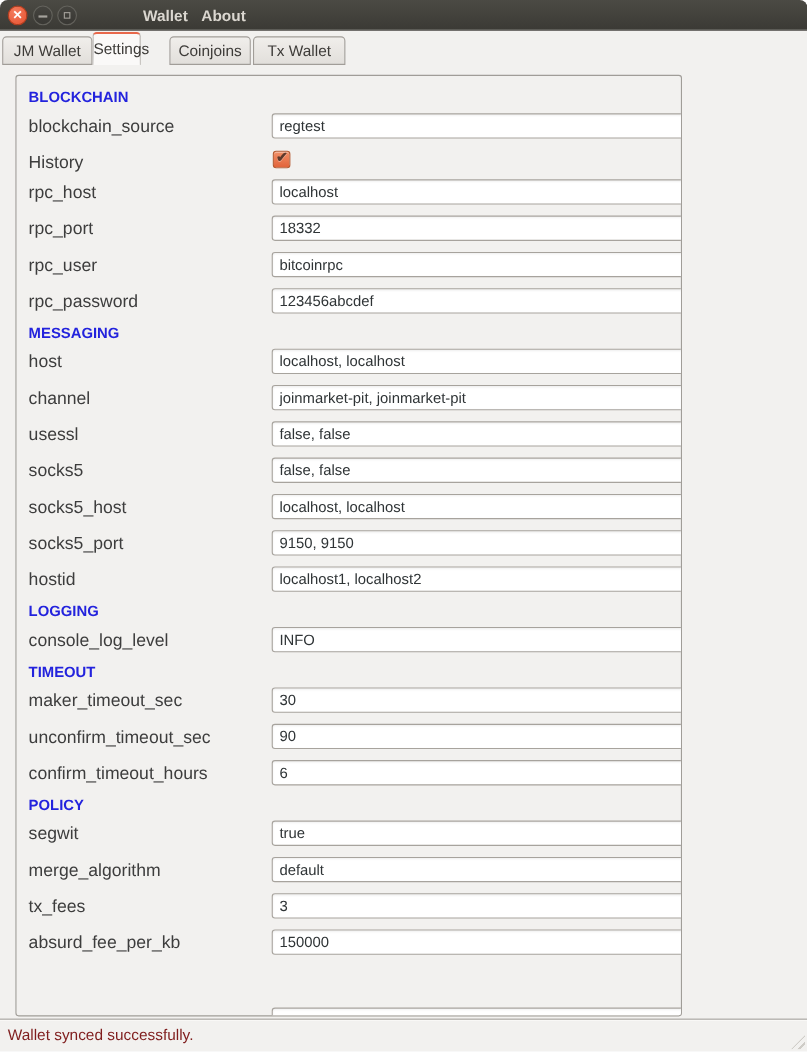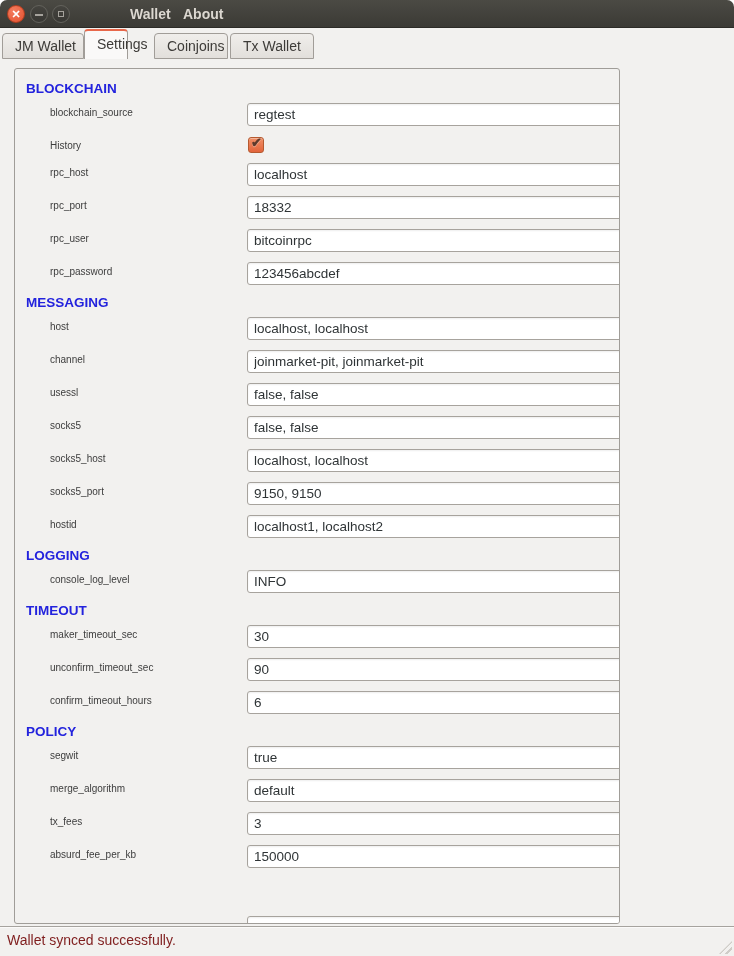--- a/index.html
+++ b/index.html
@@ -19,38 +19,38 @@
   .btn-min::after{content:"";position:absolute;left:4px;top:8px;width:8px;height:2px;background:#a5a29c;}
   .btn-max::after{content:"";position:absolute;left:5px;top:5px;width:6px;height:6px;
     border:1.5px solid #a5a29c;box-sizing:border-box;}
   .menu-item{position:absolute;top:0;height:28px;line-height:28px;color:#dbd7d0;
     font-size:14px;font-weight:600;margin-left:48px;}
   .menu-wallet{left:82px;}
   .menu-about{left:135px;}
 
   
   .tabbar{position:absolute;left:0;top:28px;width:734px;height:31px;background:#F2F1EF;}
-  .tab{position:absolute;box-sizing:border-box;font-size:14px;color:#3d3b38;
+  .tab{position:absolute;box-sizing:border-box;text-align:center;font-size:14px;color:#3d3b38;
     border:1px solid #a19d98;border-radius:4px 4px 0 0;
-    background:linear-gradient(#f0eeeb,#e2dfdb);top:5px;height:26px;line-height:24px;padding-left:12px;}
+    background:linear-gradient(#f0eeeb,#e2dfdb);top:5px;height:26px;line-height:24px;}
   .tab.active{top:1px;height:30px;line-height:27px;background:#faf9f8;
     border-top:2px solid #e8684b;border-bottom:none;z-index:2;}
   .tab-0{left:2px;width:82px;}
   .tab-1{left:84px;width:44px;}
   .tab-2{left:154px;width:74px;}
   .tab-3{left:230px;width:84px;}
 
   
   .scrollframe{position:absolute;left:14px;top:68px;width:606px;height:856px;box-sizing:border-box;
     border:1px solid #a09d98;border-radius:3px;background:#F2F1EF;overflow:hidden;}
   .formwrap{position:absolute;left:0;top:0;width:692px;padding-top:12px;}
   .section-header{height:22px;padding-left:11px;font-size:13.5px;font-weight:bold;color:#2323dd;}
   .form-row{position:relative;height:33px;}
   .form-row.checkbox-row{height:27px;}
-  .form-label{position:absolute;left:11px;top:4px;font-size:10px;color:#3d3d3d;margin-left:24px;}
+  .form-label{position:absolute;left:11px;top:4px;font-size:16px;color:#3d3d3d;}
   .form-input{position:absolute;left:232px;top:0;width:450px;height:23px;box-sizing:border-box;
     border:1px solid #a7a39d;border-radius:3px;background:#fff;padding:0 6px;margin:0;
     font-family:"Liberation Sans",sans-serif;font-size:13.5px;color:#2f3436;
     box-shadow:inset 0 1px 2px rgba(0,0,0,0.07);}
   .sliver{top:847px;position:absolute;}
   .checkbox{position:absolute;left:233px;top:1px;width:16px;height:16px;box-sizing:border-box;
     border:1px solid #b55a30;border-radius:3px;
     background:linear-gradient(#f19067,#e2643b);
     box-shadow:inset 0 1px 0 rgba(255,255,255,0.35);}
   .checkbox .mark{position:absolute;left:2px;top:-3px;font-size:13px;color:#5e3a2b;font-weight:bold;

